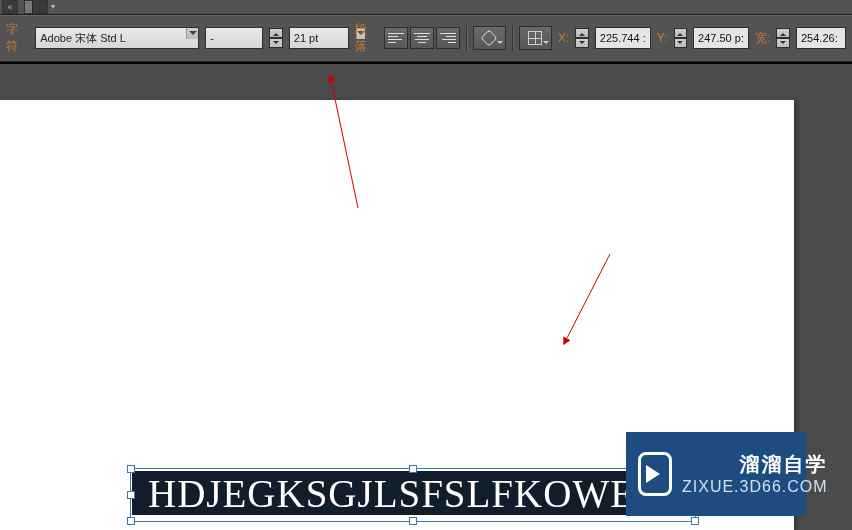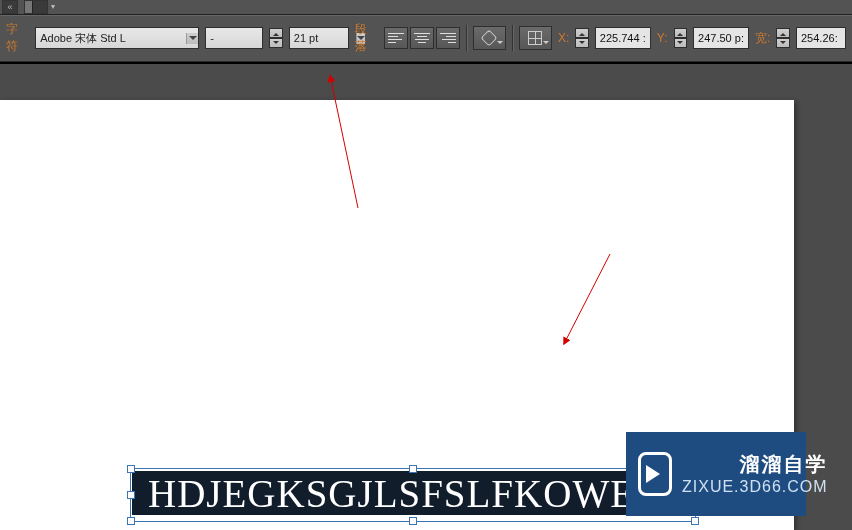--- a/index.html
+++ b/index.html
@@ -6,21 +6,21 @@
   
   .topstrip{height:14px;background:#535353;border-bottom:1px solid #222;display:flex;align-items:flex-start;}
   .topstrip .chev{width:14px;height:12px;border:1px solid #333;background:#3a3a3a;margin-left:2px;display:flex;align-items:center;justify-content:center;font-size:9px;color:#bbb;}
   .topstrip .panel-icon{margin-left:6px;width:22px;height:12px;border:1px solid #333;background:#3a3a3a;display:flex;}
   .topstrip .panel-icon .a{flex:0 0 7px;background:#777;border-right:1px solid #222;}
   .topstrip .panel-icon .b{flex:1;background:#3a3a3a;}
   .topstrip .tiny-chev{width:10px;height:12px;display:flex;align-items:center;justify-content:center;font-size:8px;color:#bbb;}
   
   .optbar{height:38px;background:#535353;border-bottom:1px solid #2a2a2a;display:flex;align-items:center;padding:4px 6px;gap:6px;box-shadow:inset 0 1px 0 #666;}
   .lbl{color:#ce7a2d;font-size:12px;}
-  .combo{display:flex;align-items:center;height:20px;border:1px solid #2e2e2e;background:linear-gradient(#e8e8e8,#d7d7d7);color:#222;}
+  .combo{display:flex;align-items:flex-start;height:20px;border:1px solid #2e2e2e;background:linear-gradient(#e8e8e8,#d7d7d7);color:#222;}
   .combo input{border:0;outline:0;background:transparent;font-size:11px;padding:0 4px;color:#222;height:100%;box-sizing:border-box;}
   .combo .drop{width:14px;background:linear-gradient(#cfcfcf,#bcbcbc);border-left:1px solid #999;display:flex;align-items:center;justify-content:center;}
   .combo .drop::after{content:"";border:4px solid transparent;border-top-color:#444;margin-top:3px;}
   .spin{display:flex;flex-direction:column;width:14px;height:20px;}
   .spin .s{flex:1;background:linear-gradient(#cfcfcf,#bcbcbc);border:1px solid #2e2e2e;display:flex;align-items:center;justify-content:center;}
   .spin .s::after{content:"";border:3px solid transparent;}
   .spin .up::after{border-bottom-color:#333;margin-bottom:1px;}
   .spin .dn::after{border-top-color:#333;margin-top:1px;}
   .numbox{height:20px;border:1px solid #2e2e2e;background:#e5e5e5;color:#111;display:flex;align-items:center;padding:0 4px;font-size:11px;min-width:46px;}
   .align-group{display:flex;gap:2px;}

